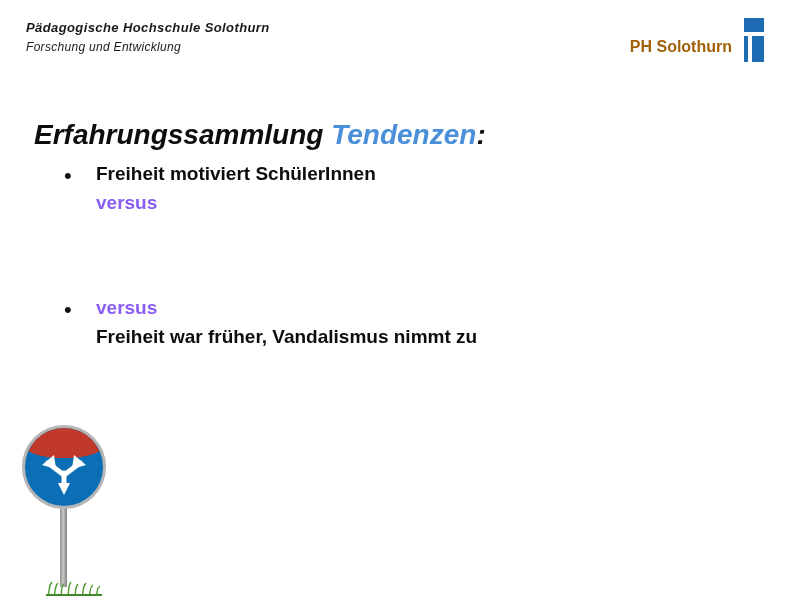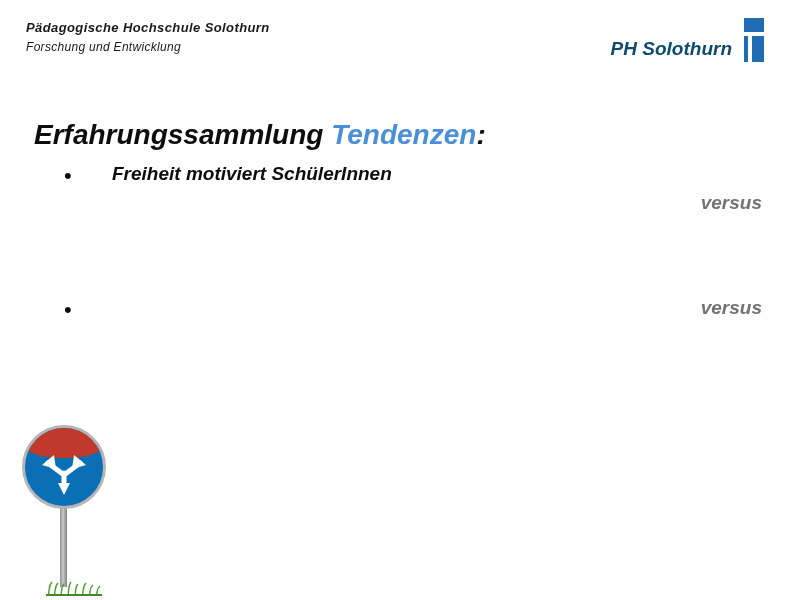--- a/index.html
+++ b/index.html
@@ -48,24 +48,23 @@
     position: absolute;
     right: 28px;
     top: 10px;
     width: 180px;
     height: 58px;
   }
   .logo-text {
     position: absolute;
     right: 40px;
     top: 28px;
-    font-size: 19px;
-    font-weight: bold;
-    font-style: italic;
-    color: #0c4a6e;
+    font-size: 16px;
+    font-weight: bold;
+    color: #a16207;
     white-space: nowrap;
   }
   .logo-bar {
     position: absolute;
     background: #1f6cb4;
   }
   .logo-bar-a { right: 8px; top: 8px;  width: 20px; height: 14px; }
   .logo-bar-b { right: 8px; top: 26px; width: 12px; height: 26px; }
   .logo-bar-c { right: 24px; top: 26px; width: 4px;  height: 26px; }
 
@@ -101,29 +100,26 @@
     position: absolute;
     left: 2px;
     top: 5px;
     font-size: 22px;
     line-height: 1;
     color: #0d0d0d;
   }
   .bullet-line {
     font-size: 19px;
     font-weight: bold;
-    font-style: italic;
     color: #0d0d0d;
     line-height: 1.52;
     white-space: nowrap;
-    margin-left: 16px;
   }
   .bullet-line.versus {
-    color: #737373;
-    text-align: right;
+    color: #8b5cf6;
   }
 
   
   .sign {
     position: absolute;
     left: 14px;
     bottom: 0px;
     width: 110px;
     height: 175px;
   }
@@ -198,20 +194,21 @@
 
     <div class="bullet-block">
       <span class="bullet-dot">•</span>
       <div class="bullet-line">Freiheit motiviert SchülerInnen</div>
       <div class="bullet-line versus">versus</div>
     </div>
 
     <div class="bullet-block">
       <span class="bullet-dot">•</span>
       <div class="bullet-line versus">versus</div>
+      <div class="bullet-line">Freiheit war früher, Vandalismus nimmt zu</div>
     </div>
 
   </div>
 
   <div class="sign">
     <div class="sign-pole"></div>
     <div class="sign-disc"></div>
     <svg class="sign-arrows" viewBox="0 0 84 84">
       <g fill="#ffffff" stroke="#ffffff" stroke-width="5" stroke-linecap="round" stroke-linejoin="round">
         <path d="M42 62 L42 48" fill="none"></path>

